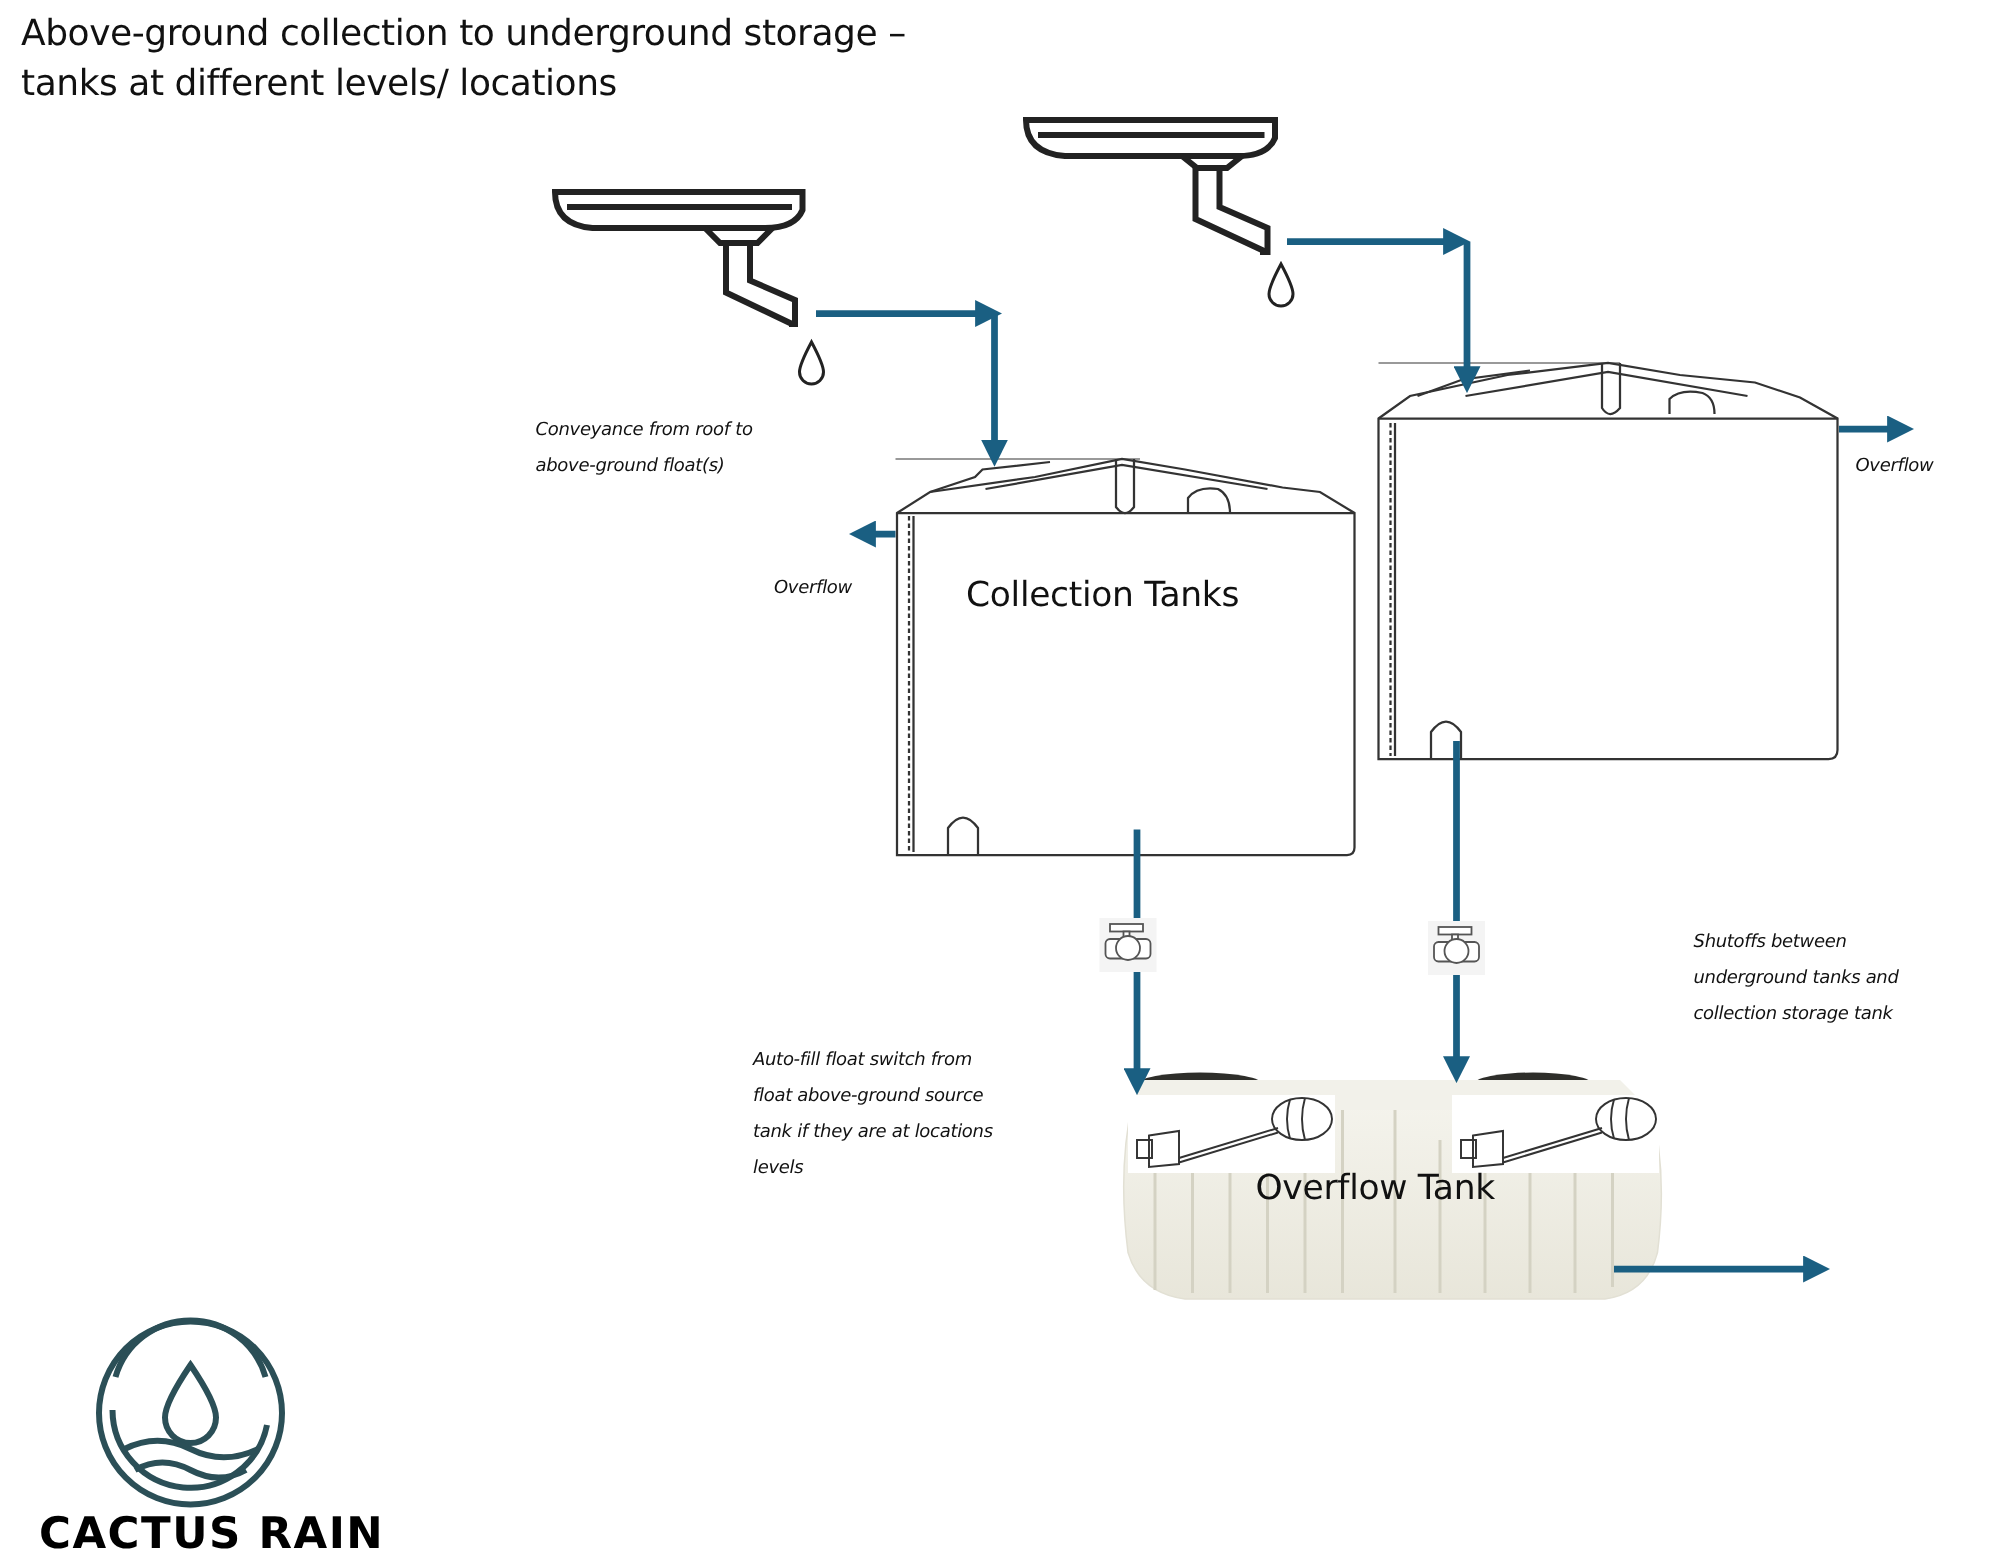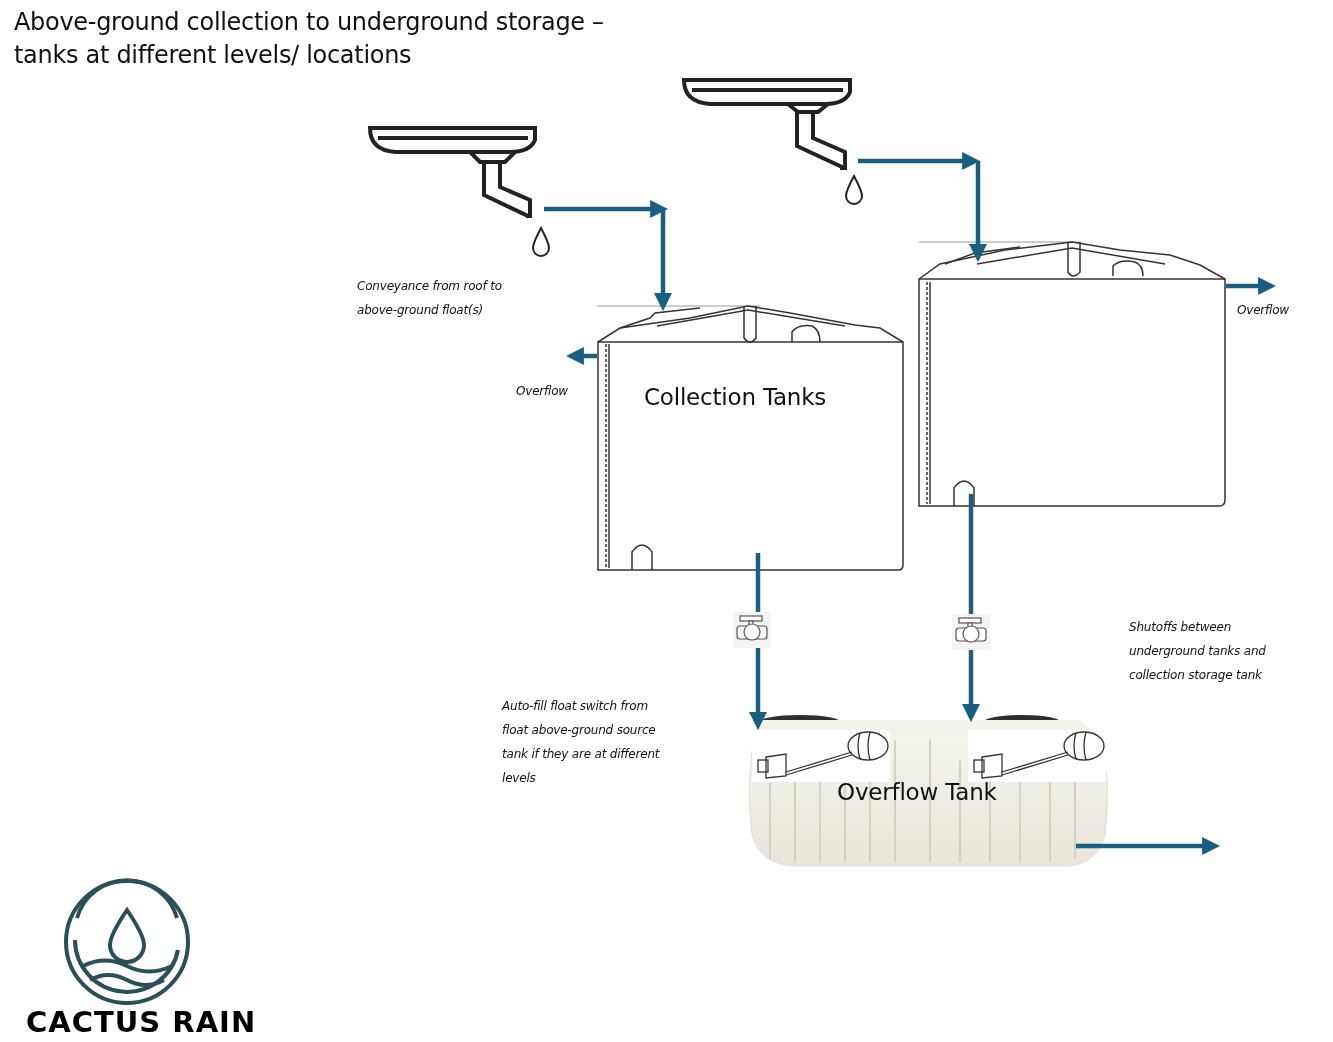--- a/index.html
+++ b/index.html
@@ -178,19 +178,19 @@
 
 <div class="note" style="left:1117px; top:615px;margin-left:12px;">
   <div>Shutoffs between</div>
   <div>underground tanks and</div>
   <div>collection storage tank</div>
 </div>
 
 <div class="note" style="left:502px; top:694px;">
   <div>Auto-fill float switch from</div>
   <div>float above-ground source</div>
-  <div>tank if they are at different</div>
+  <div>tank if they are at locations</div>
   <div>levels</div>
 </div>
 
 <div class="big" style="left:837px; top:776px;">Overflow Tank</div>
 
 <div class="logo-text">CACTUS RAIN</div>
 
 </body></html>

